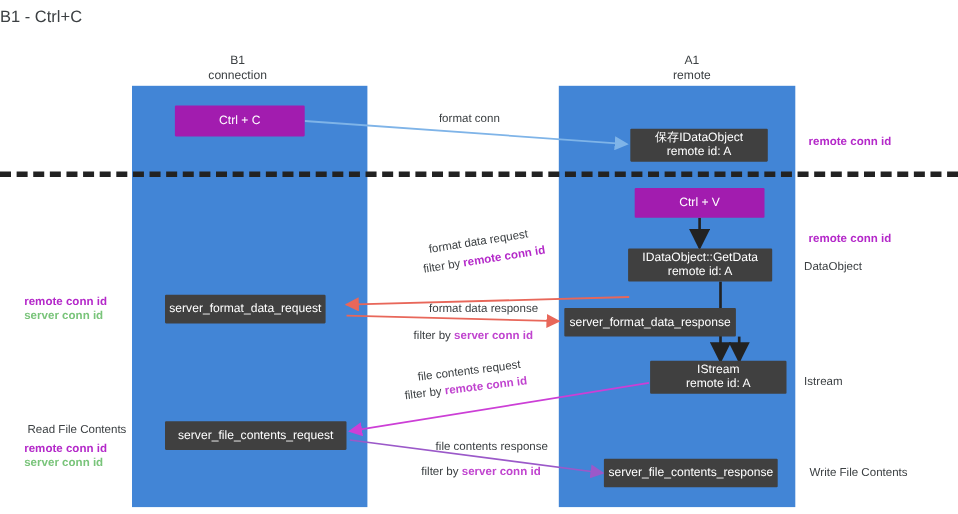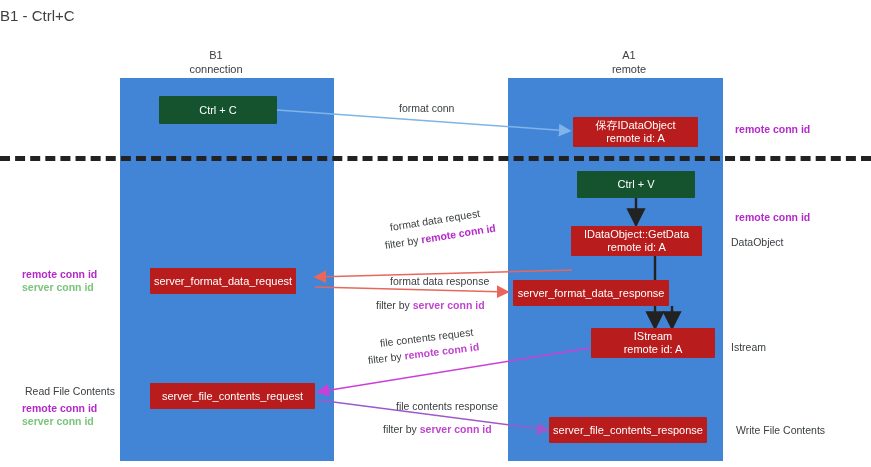--- a/index.html
+++ b/index.html
@@ -47,22 +47,22 @@
     display: flex;
     flex-direction: column;
     align-items: center;
     justify-content: center;
     text-align: center;
     color: #ffffff;
     font-size: 11px;
     line-height: 13px;
     border-radius: 1px;
   }
-  .node.green { background: #14532d; }
-  .node.orange { background: #b91c1c; }
+  .node.green { background: #a21caf; }
+  .node.orange { background: #404040; }
   .node .l2 { font-size: 11px; }
   
   .divider {
     position: absolute;
     left: 0;
     top: 156px;
     width: 871px;
     height: 0;
     border-top: 5px dashed #222222;
   }

